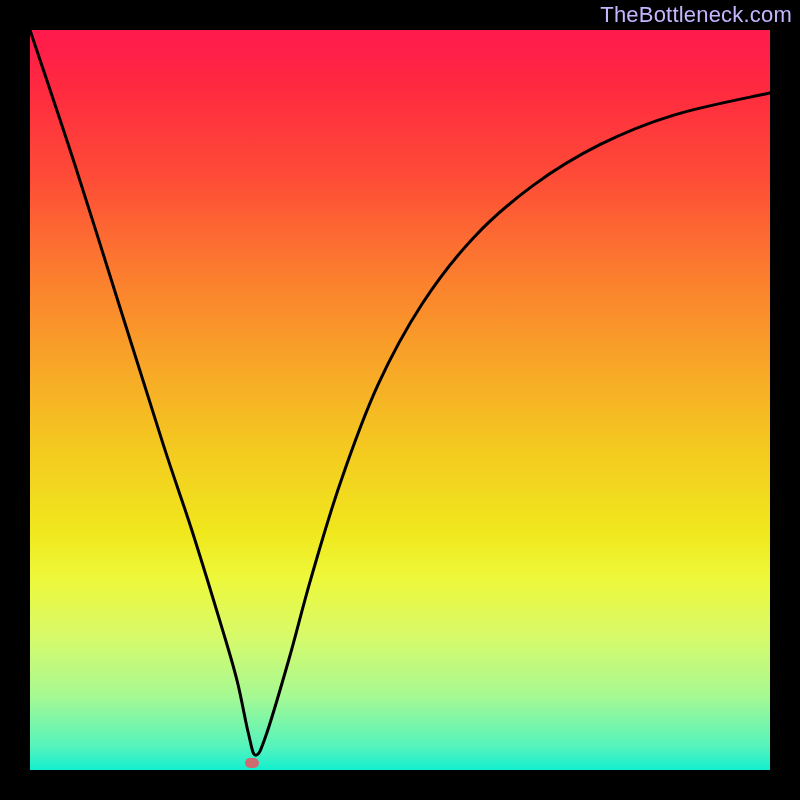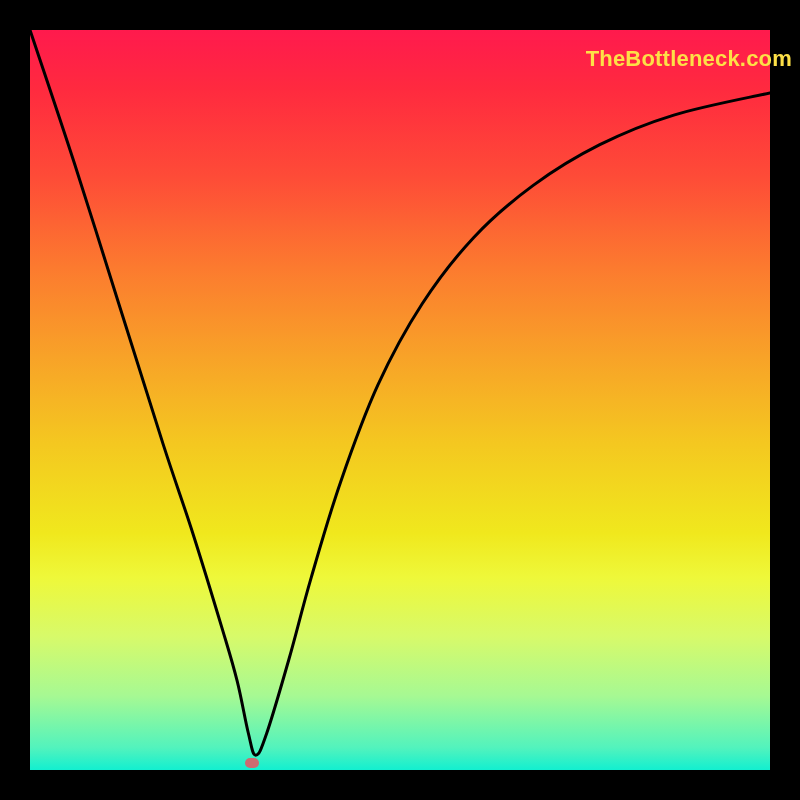--- a/index.html
+++ b/index.html
@@ -13,27 +13,26 @@
   .container {
     position: relative;
     width: 800px;
     height: 800px;
     background: #000;
   }
   .watermark {
     position: absolute;
     top: 2px;
     right: 8px;
-    color: #fde047;
+    color: #c4b5fd;
     font-family: Arial, Helvetica, sans-serif;
     font-size: 22px;
-    font-weight: 700;
+    font-weight: 400;
     letter-spacing: 0.2px;
     z-index: 10;
-    margin-top: 44px;
   }
   .plot-area {
     position: absolute;
     left: 30px;
     top: 30px;
     width: 740px;
     height: 740px;
     background: linear-gradient(
       to bottom,
       #ff1a4d 0%,

